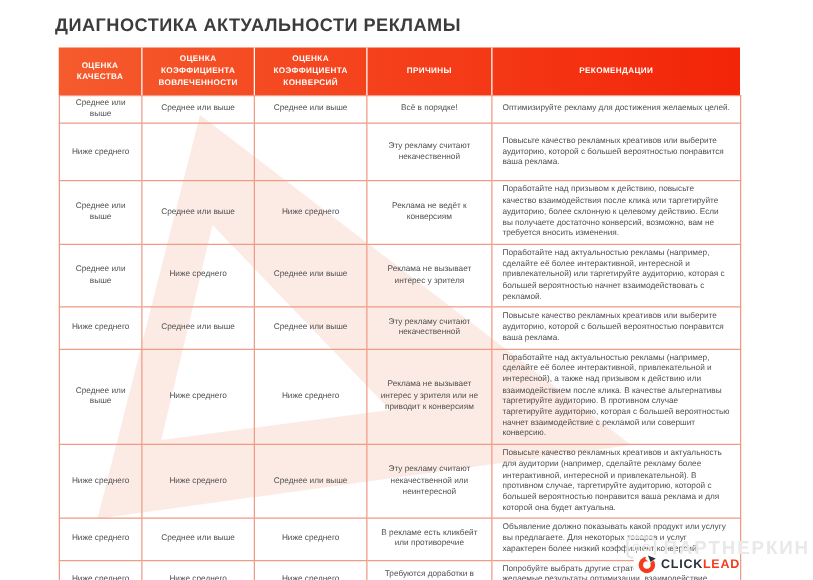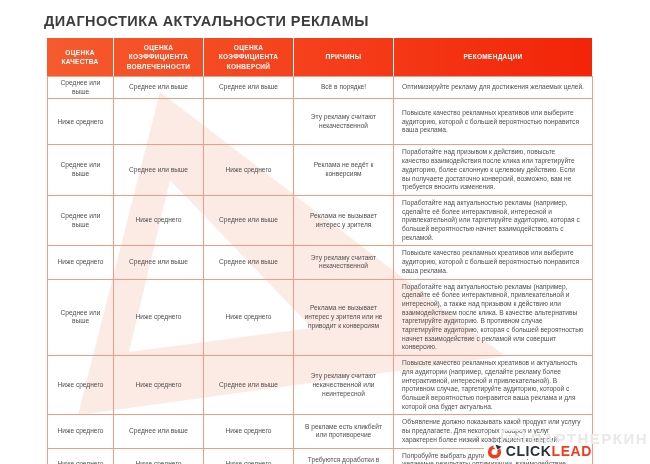--- a/index.html
+++ b/index.html
@@ -46,21 +46,21 @@
   }
   .pm-icon{
     width:20px;height:14px;border:2.5px solid #e9e9e9;border-radius:4px;
     display:flex;align-items:center;justify-content:center;gap:2px;
   }
   .pm-icon i{display:block;width:4px;height:4px;border:1.5px solid #e9e9e9;border-radius:50%;}
   .logo{
     position:absolute;right:58px;bottom:5px;z-index:2;
     display:flex;align-items:center;gap:4px;background:#fff;padding-left:3px;
   }
-  .logo-text{font-size:14px;font-weight:800;letter-spacing:.6px;}
+  .logo-text{font-size:10px;font-weight:800;letter-spacing:.6px;}
   .logo-text .dark{color:#29323c;}
   .logo-text .red{color:#f43b1c;}
 </style>
 </head>
 <body>
 
 <svg class="bg-mark" viewBox="0 0 650 464" xmlns="http://www.w3.org/2000/svg">
   <path fill-rule="evenodd" fill="#f9d8cc" opacity="0.5" d="M160,92 L78,415 L505,356 Z  M170,180 L129,352 L312,328 Z"></path>
 </svg>
 

